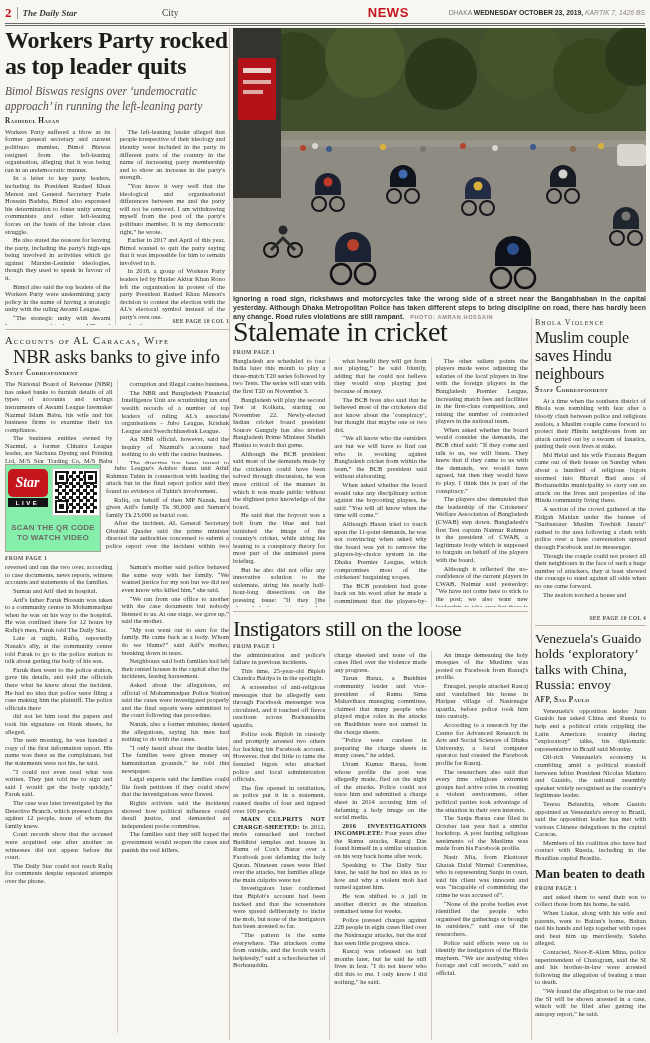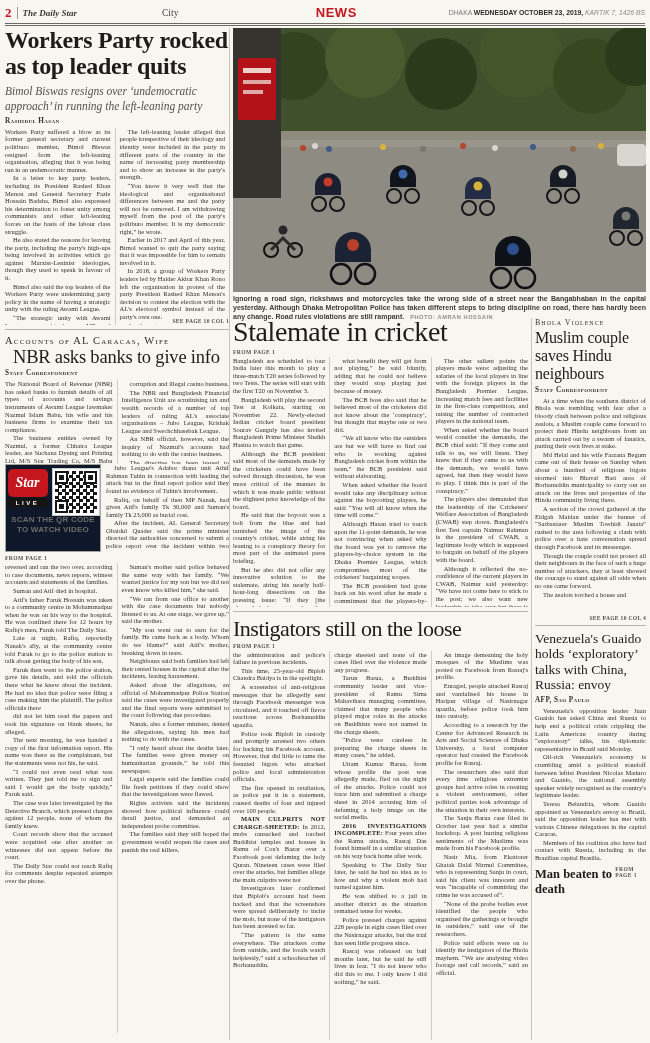--- a/index.html
+++ b/index.html
@@ -6,21 +6,21 @@
   body{width:650px;height:1043px;overflow:hidden;background:#e9e7e1;}
   .page{position:relative;width:650px;height:1043px;background:#f7f6f1;color:#22201d;
         font-family:"Liberation Serif",serif;box-sizing:border-box;}
   
   .hdr{position:absolute;top:2px;left:5px;right:5px;height:21px;display:flex;align-items:center;
        border-bottom:3px double #6b6963;font-family:"Liberation Sans",sans-serif;}
   .hdr .pgno{color:#c5161d;font-weight:bold;font-size:13px;font-family:"Liberation Serif",serif;}
   .hdr .bar{width:1px;height:12px;background:#999;margin:0 5px;}
   .hdr .mast{font-family:"Liberation Serif",serif;font-weight:bold;font-style:italic;font-size:9px;color:#3c3a36;}
   .hdr .city{font-family:"Liberation Serif",serif;font-size:9.5px;color:#444;margin-left:85px;}
-  .hdr .news{color:#c5161d;font-weight:bold;font-size:13px;letter-spacing:.5px;margin-left:auto;margin-right:92px;}
+  .hdr .news{color:#c5161d;font-weight:bold;font-size:13px;letter-spacing:.5px;margin-left:auto;margin-right:40px;}
   .hdr .date{font-size:6.8px;color:#777;white-space:nowrap;}
   .hdr .date b{color:#2b2a27;}
   .hdr .date i{color:#8a887f;}
   
   .sec{position:absolute;display:flex;flex-direction:column;box-sizing:border-box;}
   .sec-left{left:5px;top:28px;width:224px;bottom:10px;}
   .sec-mid{left:233px;top:318px;width:295px;bottom:3px;}
   .sec-right{left:535px;top:318px;width:111px;bottom:13px;}
   .vrule{position:absolute;width:1px;background:#c7c3b9;}
   .vr1{left:229px;top:28px;bottom:3px;}
@@ -55,34 +55,34 @@
   .grow{flex:1;min-height:0;}
   
   .photo{position:absolute;left:233px;top:28px;width:413px;height:264px;margin:0;background:#8e8b83;overflow:hidden;}
   .photo svg{display:block;width:100%;height:100%;}
   .caption{position:absolute;left:233px;top:294px;width:413px;height:22px;
            font-family:"Liberation Sans",sans-serif;font-size:7px;line-height:1.3;font-weight:bold;
            color:#3d3b37;text-align:justify;}
   .caption .credit{color:#8f8c84;font-size:5.6px;letter-spacing:.6px;margin-left:4px;}
   
   .qr-row{display:flex;height:88px;margin-bottom:2px;}
-  .qr-box{width:96px;flex:none;border:1px solid #a7a49b;background:#0f172a;box-sizing:border-box;
+  .qr-box{width:96px;flex:none;border:1px solid #a7a49b;background:#86efac;box-sizing:border-box;
           padding:4px 4px 18px;display:flex;flex-direction:column;align-items:center;}
   .qr-top{display:flex;gap:5px;align-items:flex-start;}
   .star-logo{width:40px;}
   .star-red{height:28px;background:#c5161d;border-radius:5px;display:flex;align-items:center;justify-content:center;
             color:#fff;font-family:"Liberation Serif",serif;font-style:italic;font-weight:bold;font-size:14px;}
   .star-live{height:9px;background:#141414;margin-top:1px;display:flex;align-items:center;justify-content:center;
              color:#fff;font-family:"Liberation Sans",sans-serif;font-weight:bold;font-size:6px;letter-spacing:2.5px;}
   .qr-img{position:relative;width:42px;height:42px;background:
           repeating-conic-gradient(#161616 0% 25%,#ffffff 0% 50%) 0 0/7px 7px;border:2px solid #fff;outline:1px solid #ccc;}
   .finder{position:absolute;width:9px;height:9px;border:2px solid #161616;background:#fff;}
   .finder::after{content:"";position:absolute;left:2px;top:2px;width:5px;height:5px;background:#161616;}
   .f-tl{left:0;top:0;} .f-tr{right:0;top:0;} .f-bl{left:0;bottom:0;}
-  .qr-cap{margin-top:0;text-align:center;font-family:"Liberation Sans",sans-serif;
+  .qr-cap{margin-top:8px;text-align:center;font-family:"Liberation Sans",sans-serif;
           font-weight:bold;font-size:8px;line-height:1.2;color:#6e6c66;letter-spacing:.2px;}
   .qr-side{flex:1;min-width:0;padding-left:5px;border-left:none;}
   .w-body{position:relative;}
   .w-jump{position:absolute;right:0;bottom:0;background:#f7f6f1;padding-left:3px;}
 </style>
 </head>
 <body>
 
 <div class="page">
 
@@ -376,21 +376,21 @@
       <div class="byline" data-bind="venezuela.byline">AFP, Sao Paulo</div>
       <div class="body-text" style="height:158px;overflow:hidden;" data-bind-list="venezuela.paragraphs">
           <p>Venezuela's opposition leader Juan Guaido has asked China and Russia to help end a political crisis crippling the Latin American country during “exploratory” talks, his diplomatic representative in Brazil said Monday.</p>
           <p>Oil-rich Venezuela's economy is crumbling amid a political standoff between leftist President Nicolas Maduro and Guaido, the national assembly speaker widely recognised as the country's legitimate leader.</p>
           <p>Teresa Belandria, whom Guaido appointed as Venezuela's envoy to Brazil, said the opposition leader has met with various Chinese delegations in the capital Caracas.</p>
           <p>Members of his coalition also have had contact with Russia, including in the Brazilian capital Brasilia.</p>
           <p>Moscow and Beijing are staunch supporters of Maduro's government.</p>
         </div>
     </article>
 
-    <article style="display:flex;flex-direction:row;flex:1;min-height:0;">
+    <article style="display:flex;flex-direction:column;flex:1;min-height:0;">
       <h3 class="hl-beaten" data-bind="beaten.headline">Man beaten to death</h3>
       <div class="fromtag" data-bind="beaten.from_tag">FROM PAGE 1</div>
       <div class="body-text grow" style="overflow:hidden;" data-bind-list="beaten.paragraphs">
           <p>and asked them to send their son to collect those from his home, he said.</p>
           <p>When Liakat, along with his wife and parents, went to Baitan's home, Baitan tied his hands and legs together with ropes and beat him up mercilessly, Saleha alleged.</p>
           <p>Contacted, Noor-E-Alam Mina, police superintendent of Chatogram, said the SI and his brother-in-law were arrested following the allegation of beating a man to death.</p>
           <p>“We found the allegation to be true and the SI will be shown arrested in a case, which will be filed after getting the autopsy report,” he said.</p>
         </div>
     </article>
   </section>

